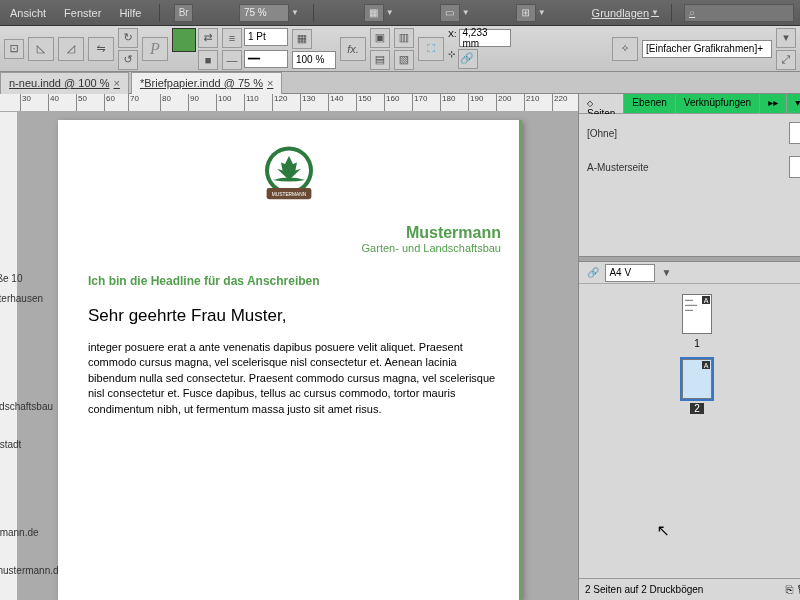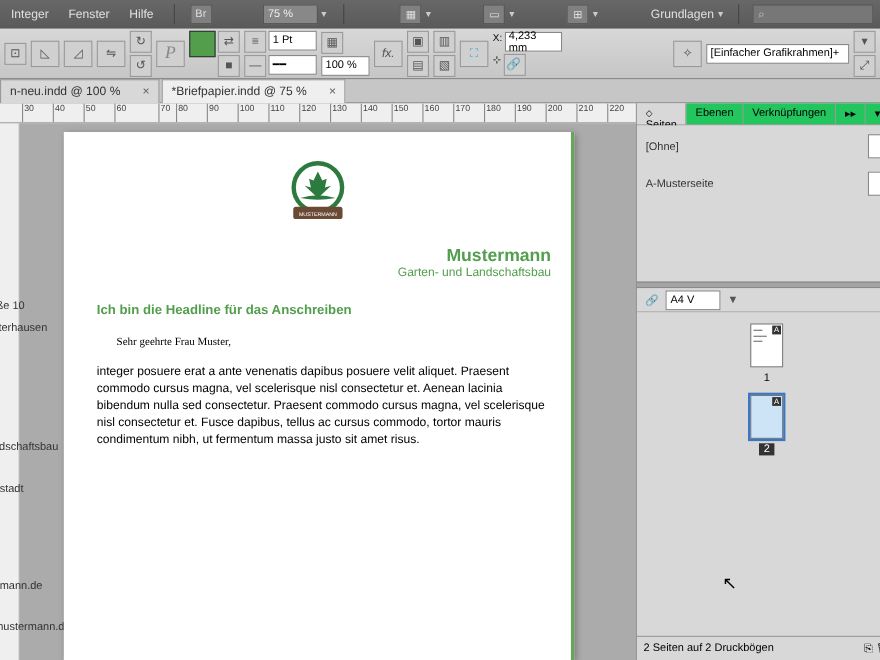--- a/index.html
+++ b/index.html
@@ -4,31 +4,31 @@
 <style>
 * { box-sizing: border-box; margin: 0; padding: 0; font-family: Tahoma, Arial, sans-serif; }
 body { width: 800px; height: 600px; background: #a5a5a5; overflow: hidden; font-size: 11px; }
 .menubar { height: 26px; background: linear-gradient(#686868,#5a5a5a); display:flex; align-items:center; padding:0 6px; gap:10px; color:#e0e0e0; border-bottom:1px solid #333; }
 .menubar .item { padding:3px 4px; cursor:default; }
 .menubar .sep { width:1px; height:18px; background:#444; margin:0 4px; }
 .iconbtn { width:20px; height:18px; background:#808080; border:1px solid #555; display:flex; align-items:center; justify-content:center; font-size:10px; color:#ddd; }
 .zoom { width:50px; height:18px; background:#888; border:1px solid #555; color:#eee; display:flex; align-items:center; padding:0 4px; font-size:10px; }
 .dd { display:flex; align-items:center;margin-left:36px; }
 .dd .tri { font-size:8px; color:#ccc; margin-left:2px; }
-.menubar .right { margin-left:auto; display:flex; gap:8px; }
+.menubar .right { margin-left:auto; display:flex; gap:8px;text-decoration:underline; }
 .search { width:110px; height:18px; background:#777; border:1px solid #555; display:flex; align-items:center; padding:0 4px; color:#bbb; font-size:11px; }
 .toolbar { height: 46px; background: linear-gradient(#d8d8d8,#c6c6c6); border-bottom:1px solid #888; display:flex; align-items:center; padding:2px 4px; gap:4px; }
 .tool { width:26px; height:24px; background:#d0d0d0; border:1px solid #999; display:flex; align-items:center; justify-content:center; font-size:11px; color:#555; cursor:pointer; }
 .tool.sm { width:20px; height:20px; }
 .swatch { width:24px; height:24px; background:#529e4d; border:1px solid #333; }
 .fld { height:18px; background:#fff; border:1px solid #888; font-size:10px; padding:0 3px; display:flex; align-items:center; }
 .vgroup { display:flex; flex-direction:column; gap:2px; }
 .hgroup { display:flex; gap:2px; }
 .tabbar { height:22px; background:#c6c6c6; border-bottom:1px solid #888; display:flex; align-items:center; }
-.tab { height:22px; background:#d8d8d8; border:1px solid #999; border-bottom:none; padding:0 8px; display:flex; align-items:center; gap:20px; font-size:11px; color:#333; margin-right:2px; cursor:pointer; }
+.tab { height:22px; background:#d8d8d8; border:1px solid #999; border-bottom:none; padding:0 8px; display:flex; align-items:center; gap:4px; font-size:11px; color:#333; margin-right:2px; cursor:pointer;text-decoration:underline; }
 .tab.active { background:#efefef; }
 .tab .x { font-size:11px; color:#666; }
 .work { display:flex; height:506px; }
 .ruler-h { height:18px; background:#efefef; border-bottom:1px solid #aaa; position:relative; overflow:hidden; }
 .ruler-h .tick { position:absolute; top:0; font-size:8px; color:#444; border-left:1px solid #888; height:18px; padding-left:1px; }
 .canvas-wrap { flex:0 0 578px; background:#ababab; position:relative; display:flex; flex-direction:column; }
 .canvas-area { flex:1; position:relative; overflow:hidden; }
 .page { position:absolute; left:58px; top:8px; width:464px; height:480px; background:#fff; box-shadow:2px 2px 6px rgba(0,0,0,0.3); border-right:3px solid #6aa55e; }
 .leftclip { position:absolute; left:-12px; top:120px; font-size:10px; color:#333; line-height:1.8; }
 .leftclip div { margin-bottom:20px; white-space:nowrap; }
@@ -50,30 +50,30 @@
 .thumbnum { text-align:center; font-size:10px; margin-bottom:10px; }
 .thumbnum.sel { background:#333; color:#fff; width:14px; margin:0 auto 10px; }
 .status { height:22px; background:#d8d8d8; border-top:1px solid #999; display:flex; align-items:center; justify-content:space-between; padding:0 6px; font-size:10px; }
 .logo { width:80px; height:80px; margin:20px auto 4px; }
 .logo svg { width:100%; height:100%; }
 .company { text-align:right; padding:0 18px; }
 .company .name { color:#529e4d; font-weight:bold; font-size:16px; }
 .company .sub { color:#529e4d; font-size:11px; }
 .dateline { text-align:right; padding:40px 18px 0; font-size:11px; }
 .headline { color:#529e4d; font-weight:bold; padding:20px 18px 0 30px; font-size:12px; }
-.greet { padding:18px 18px 0 48px; font-size:10px;font-family:Liberation Serif, serif; }
+.greet { padding:18px 18px 0 30px; font-size:17px; }
 .body { padding:14px 18px 0 30px; font-size:11px; line-height:1.4; }
 .toolbar .right { margin-left:auto; display:flex; align-items:center; gap:4px; }
 .cursor { position:absolute; right:130px; bottom:60px; font-size:16px; color:#000; pointer-events:none; }
 </style>
 </head>
 <body>
 
 <div class="menubar">
-  <span class="item">Integer</span>
+  <span class="item">Ansicht</span>
   <span class="item">Fenster</span>
   <span class="item">Hilfe</span>
   <span class="sep"></span>
   <div class="iconbtn">Br</div>
   <div class="dd">
       <div class="zoom">75 %</div>
       <span class="tri">▼</span>
     </div>
   <span class="sep"></span>
   <div class="dd">
@@ -176,21 +176,21 @@
     </div>
 </div>
 
 <div class="work">
   <div class="canvas-wrap">
     <div class="ruler-h" id="rulerh">
         <div class="tick" style="left: 20px;">30</div>
         <div class="tick" style="left: 48px; text-align: right;">40</div>
         <div class="tick" style="left: 76px;">50</div>
         <div class="tick" style="left: 104px;">60</div>
-        <div class="tick" style="left: 144px;">70</div>
+        <div class="tick" style="left: 128px;">70</div>
         <div class="tick" style="left: 160px;">80</div>
         <div class="tick" style="left: 188px;">90</div>
         <div class="tick" style="left: 216px;">100</div>
         <div class="tick" style="left: 244px;">110</div>
         <div class="tick" style="left: 272px;">120</div>
         <div class="tick" style="left: 300px;">130</div>
         <div class="tick" style="left: 328px;">140</div>
         <div class="tick" style="left: 356px; text-align: right;">150</div>
         <div class="tick" style="left: 384px;">160</div>
         <div class="tick" style="left: 412px;">170</div>

